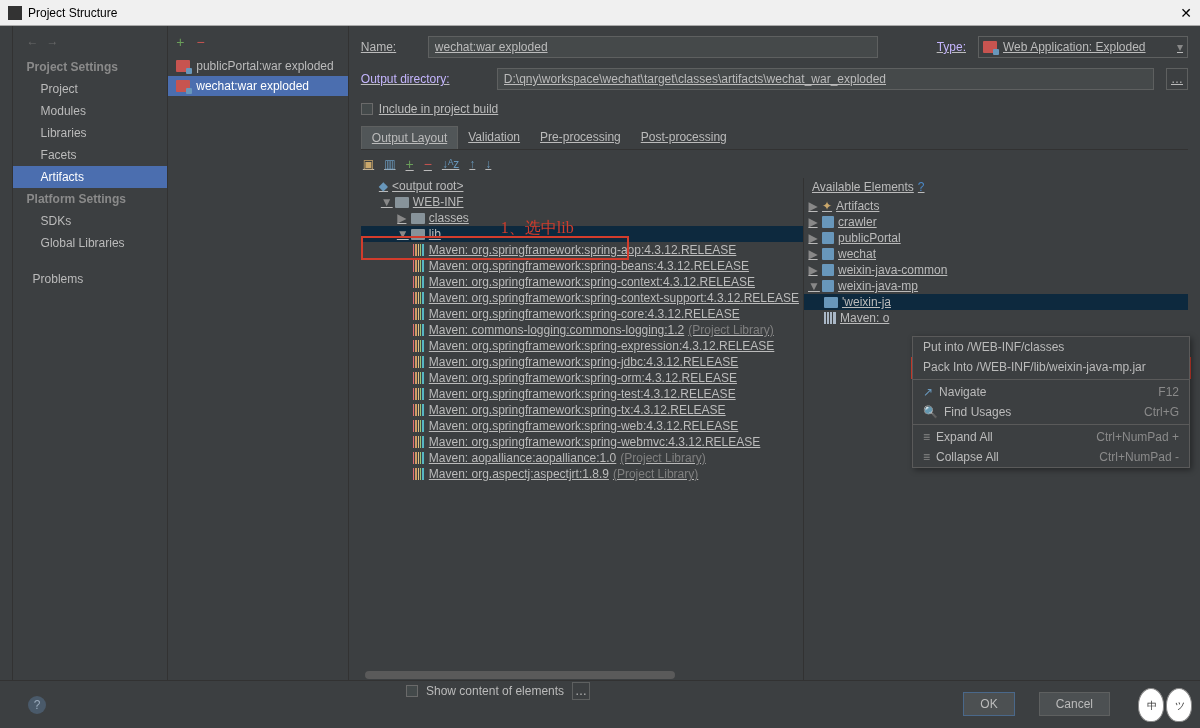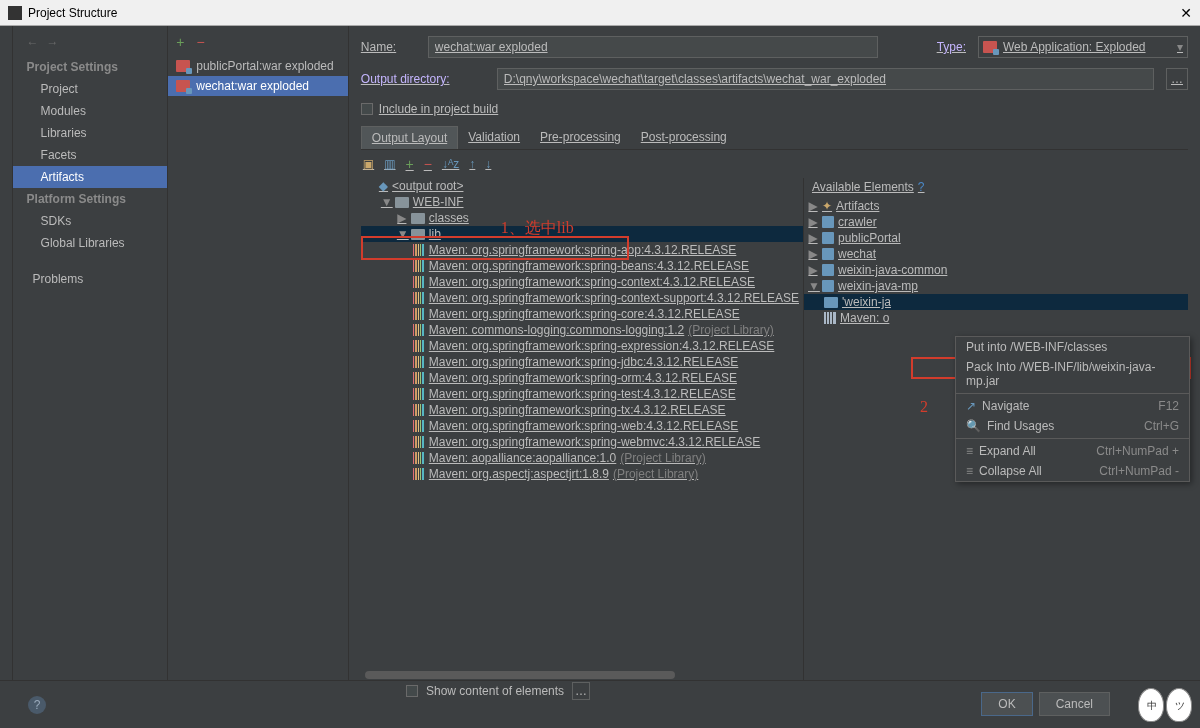--- a/index.html
+++ b/index.html
@@ -47,26 +47,26 @@
 .node { display:flex; align-items:center; padding:1px 4px; gap:4px; white-space:nowrap; }
 .node .arr { color:#888; width:10px; text-align:center; }
 .node.sel { background:#0d293e; }
 .folder { width:14px; height:11px; background:#87939a; border-radius:1px; display:inline-block; }
 .folder.blue { background:#6897bb; }
 .jar-ic { width:12px; height:12px; display:inline-flex; }
 .jar-ic span { width:2px; height:12px; margin-right:1px; }
 .pl { color:#808080; }
 .red-box { position:absolute; border:2px solid #d23c2c; pointer-events:none; }
 .anno1 { position:absolute; color:#d23c2c; font-family:serif; font-size:16px; pointer-events:none; }
-.ctx-menu { position:absolute; background:#3c3f41; border:1px solid #5a5a5a; box-shadow:2px 2px 6px rgba(0,0,0,0.4); right:10px; top:336px; width:235px; z-index:10; }
+.ctx-menu { position:absolute; background:#3c3f41; border:1px solid #5a5a5a; box-shadow:2px 2px 6px rgba(0,0,0,0.4); right:10px; top:336px; width:278px; z-index:10; }
 .ctx-item { padding:3px 10px; display:flex; align-items:center; gap:6px; color:#bbbbbb; cursor:pointer; }
 .ctx-item .sc { margin-left:auto; color:#8a8a8a; }
 .ctx-sep { height:1px; background:#5a5a5a; margin:2px 0; }
 .footer { position:absolute; bottom:28px; left:406px; display:flex; align-items:center; gap:8px; }
-.buttons { position:absolute; bottom:12px; right:90px; display:flex; gap:6px; }
+.buttons { position:absolute; bottom:12px; right:90px; display:flex; gap:24px; }
 .btn { background:#4c5052; border:1px solid #5e6060; color:#bbbbbb; padding:4px 16px; cursor:pointer; }
 .btn.primary { border:1px solid #4a688a; }
 .help { position:absolute; bottom:14px; left:28px; width:18px; height:18px; border-radius:50%; background:#4a5a6a; color:#9ab; display:flex; align-items:center; justify-content:center; }
 .scrollbar-h { position:absolute; height:10px; background:#3c3f41; bottom:0; left:0; right:0; }
 .scrollbar-h .thumb { position:absolute; height:8px; background:#5a5a5a; border-radius:4px; top:1px; }
 .indent-1 { padding-left:20px; }
 .indent-2 { padding-left:36px; }
 .indent-3 { padding-left:52px; }
 .module-ic { width:12px; height:12px; background:#6897bb; display:inline-block; border-radius:1px; }
 .lib-ic { width:12px; height:12px; display:inline-block; background:linear-gradient(90deg,#a9b7c6 0 2px,transparent 2px 3px,#a9b7c6 3px 5px,transparent 5px 6px,#a9b7c6 6px 8px,transparent 8px 9px,#a9b7c6 9px 11px); }

